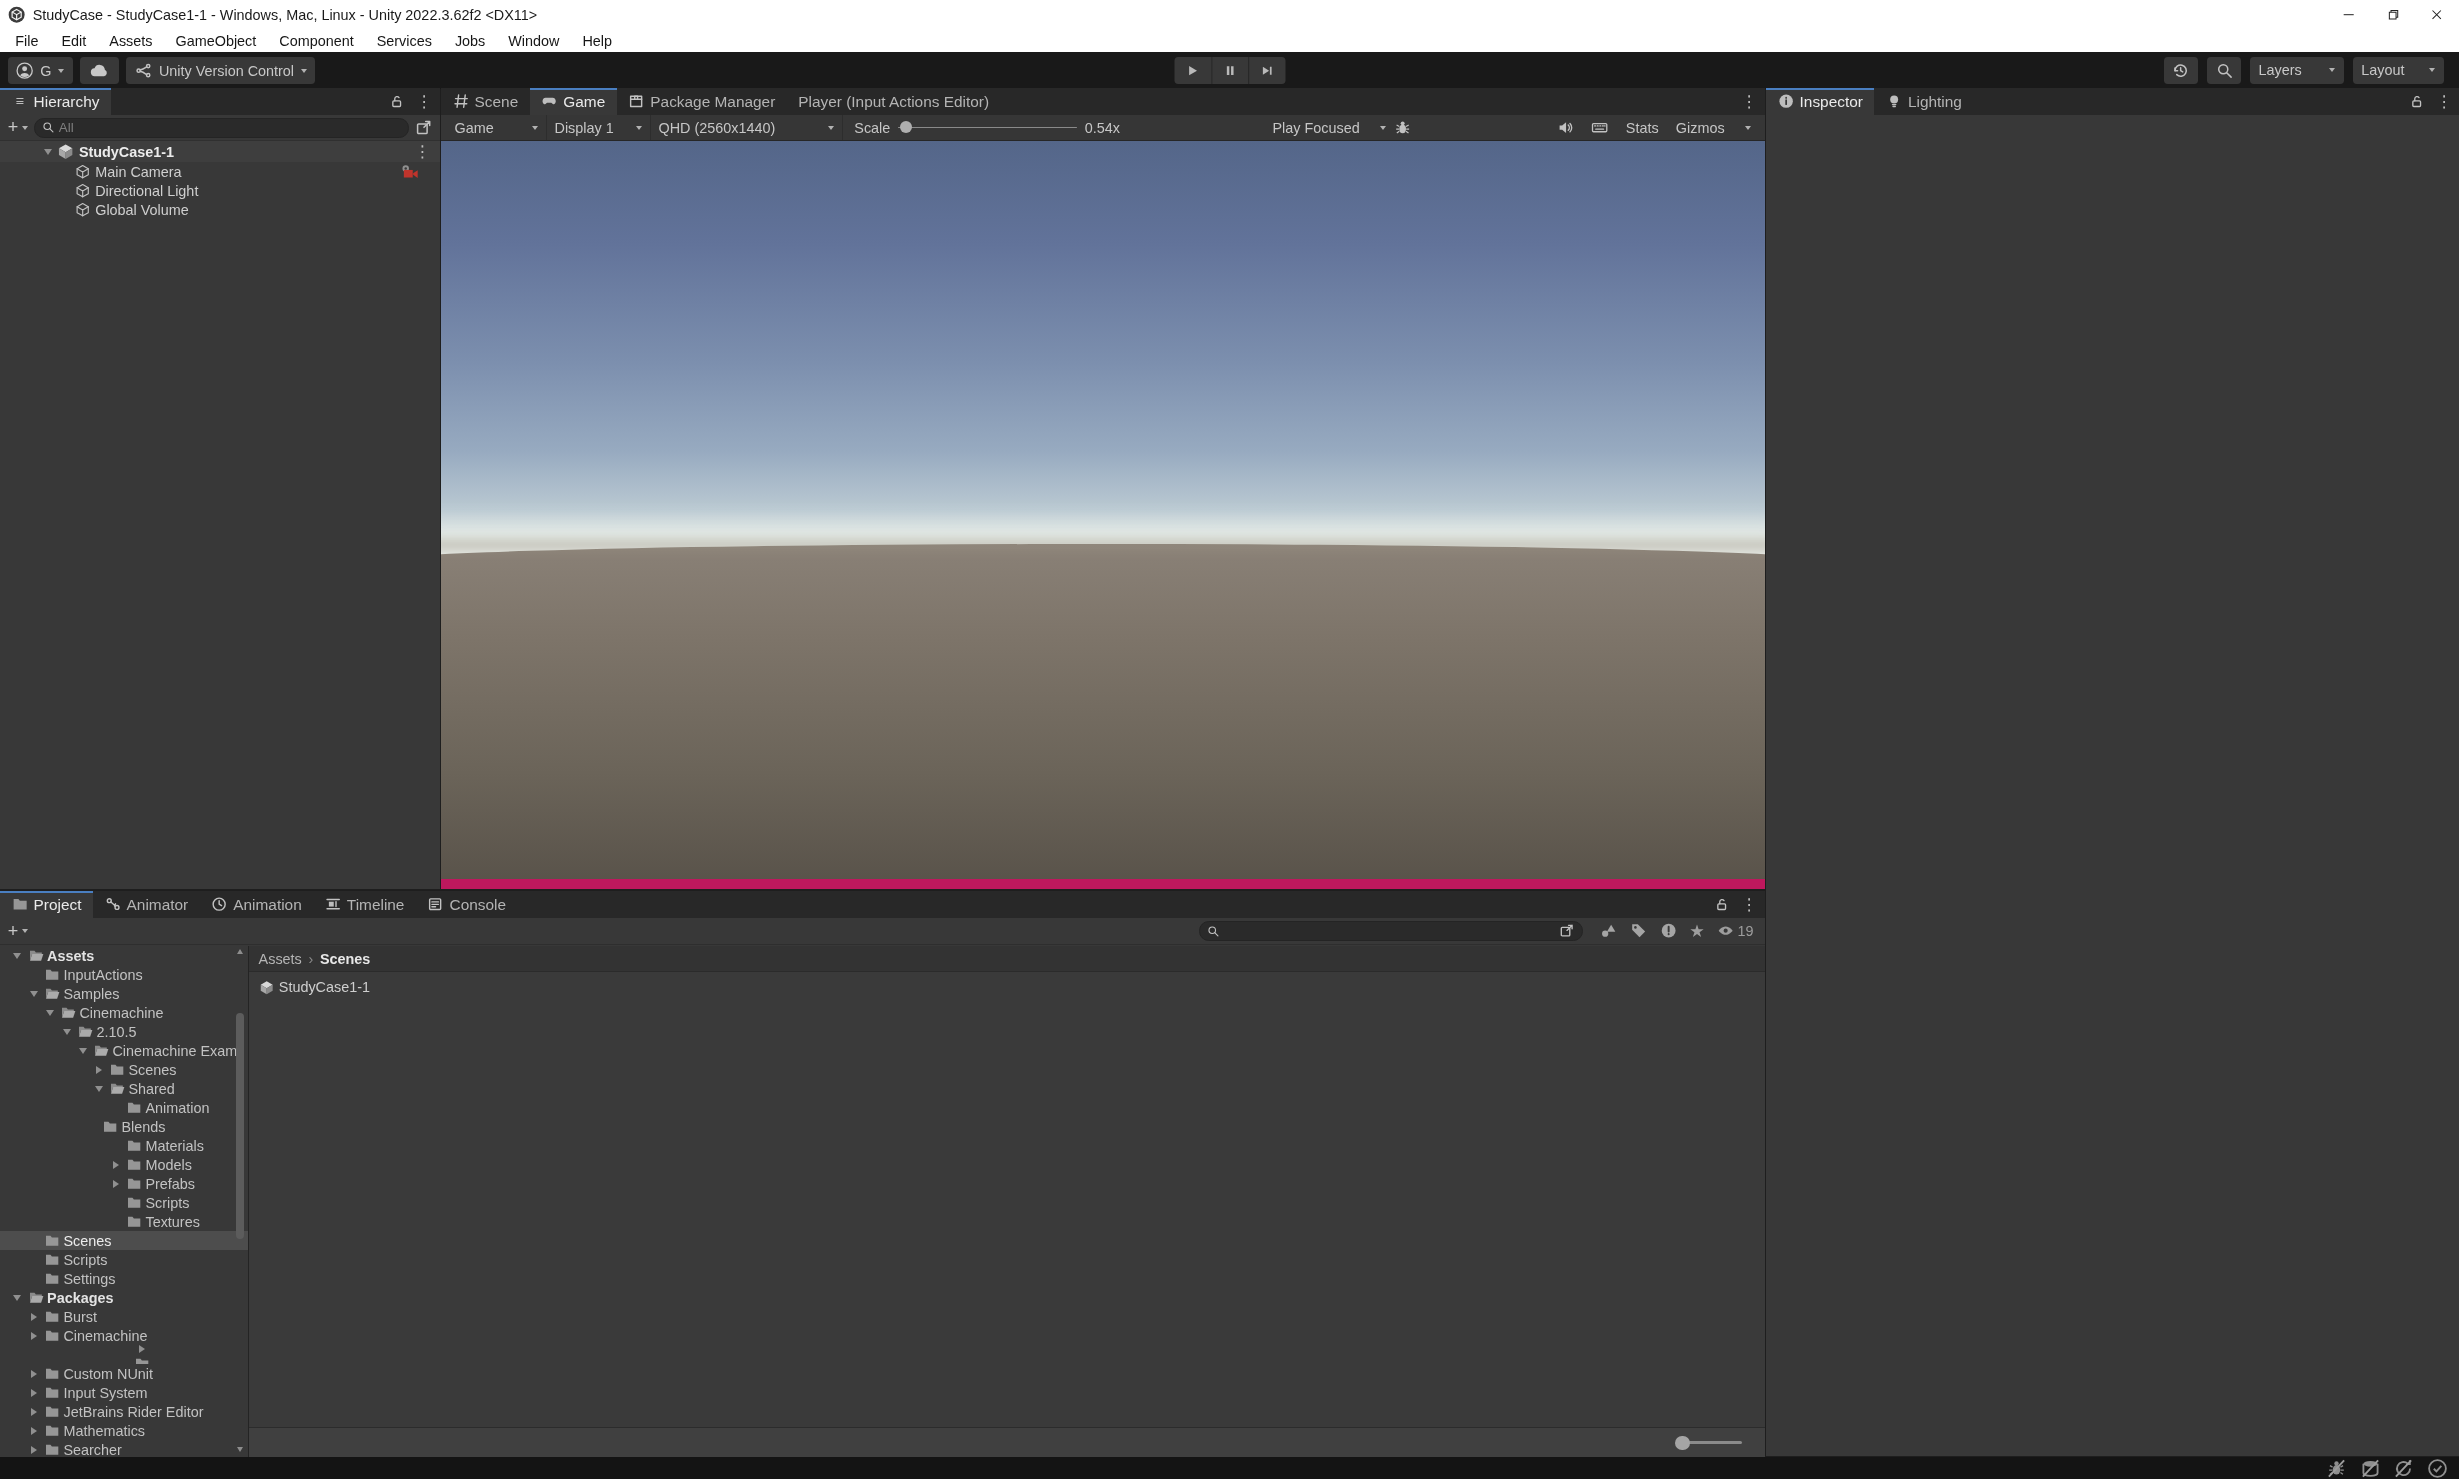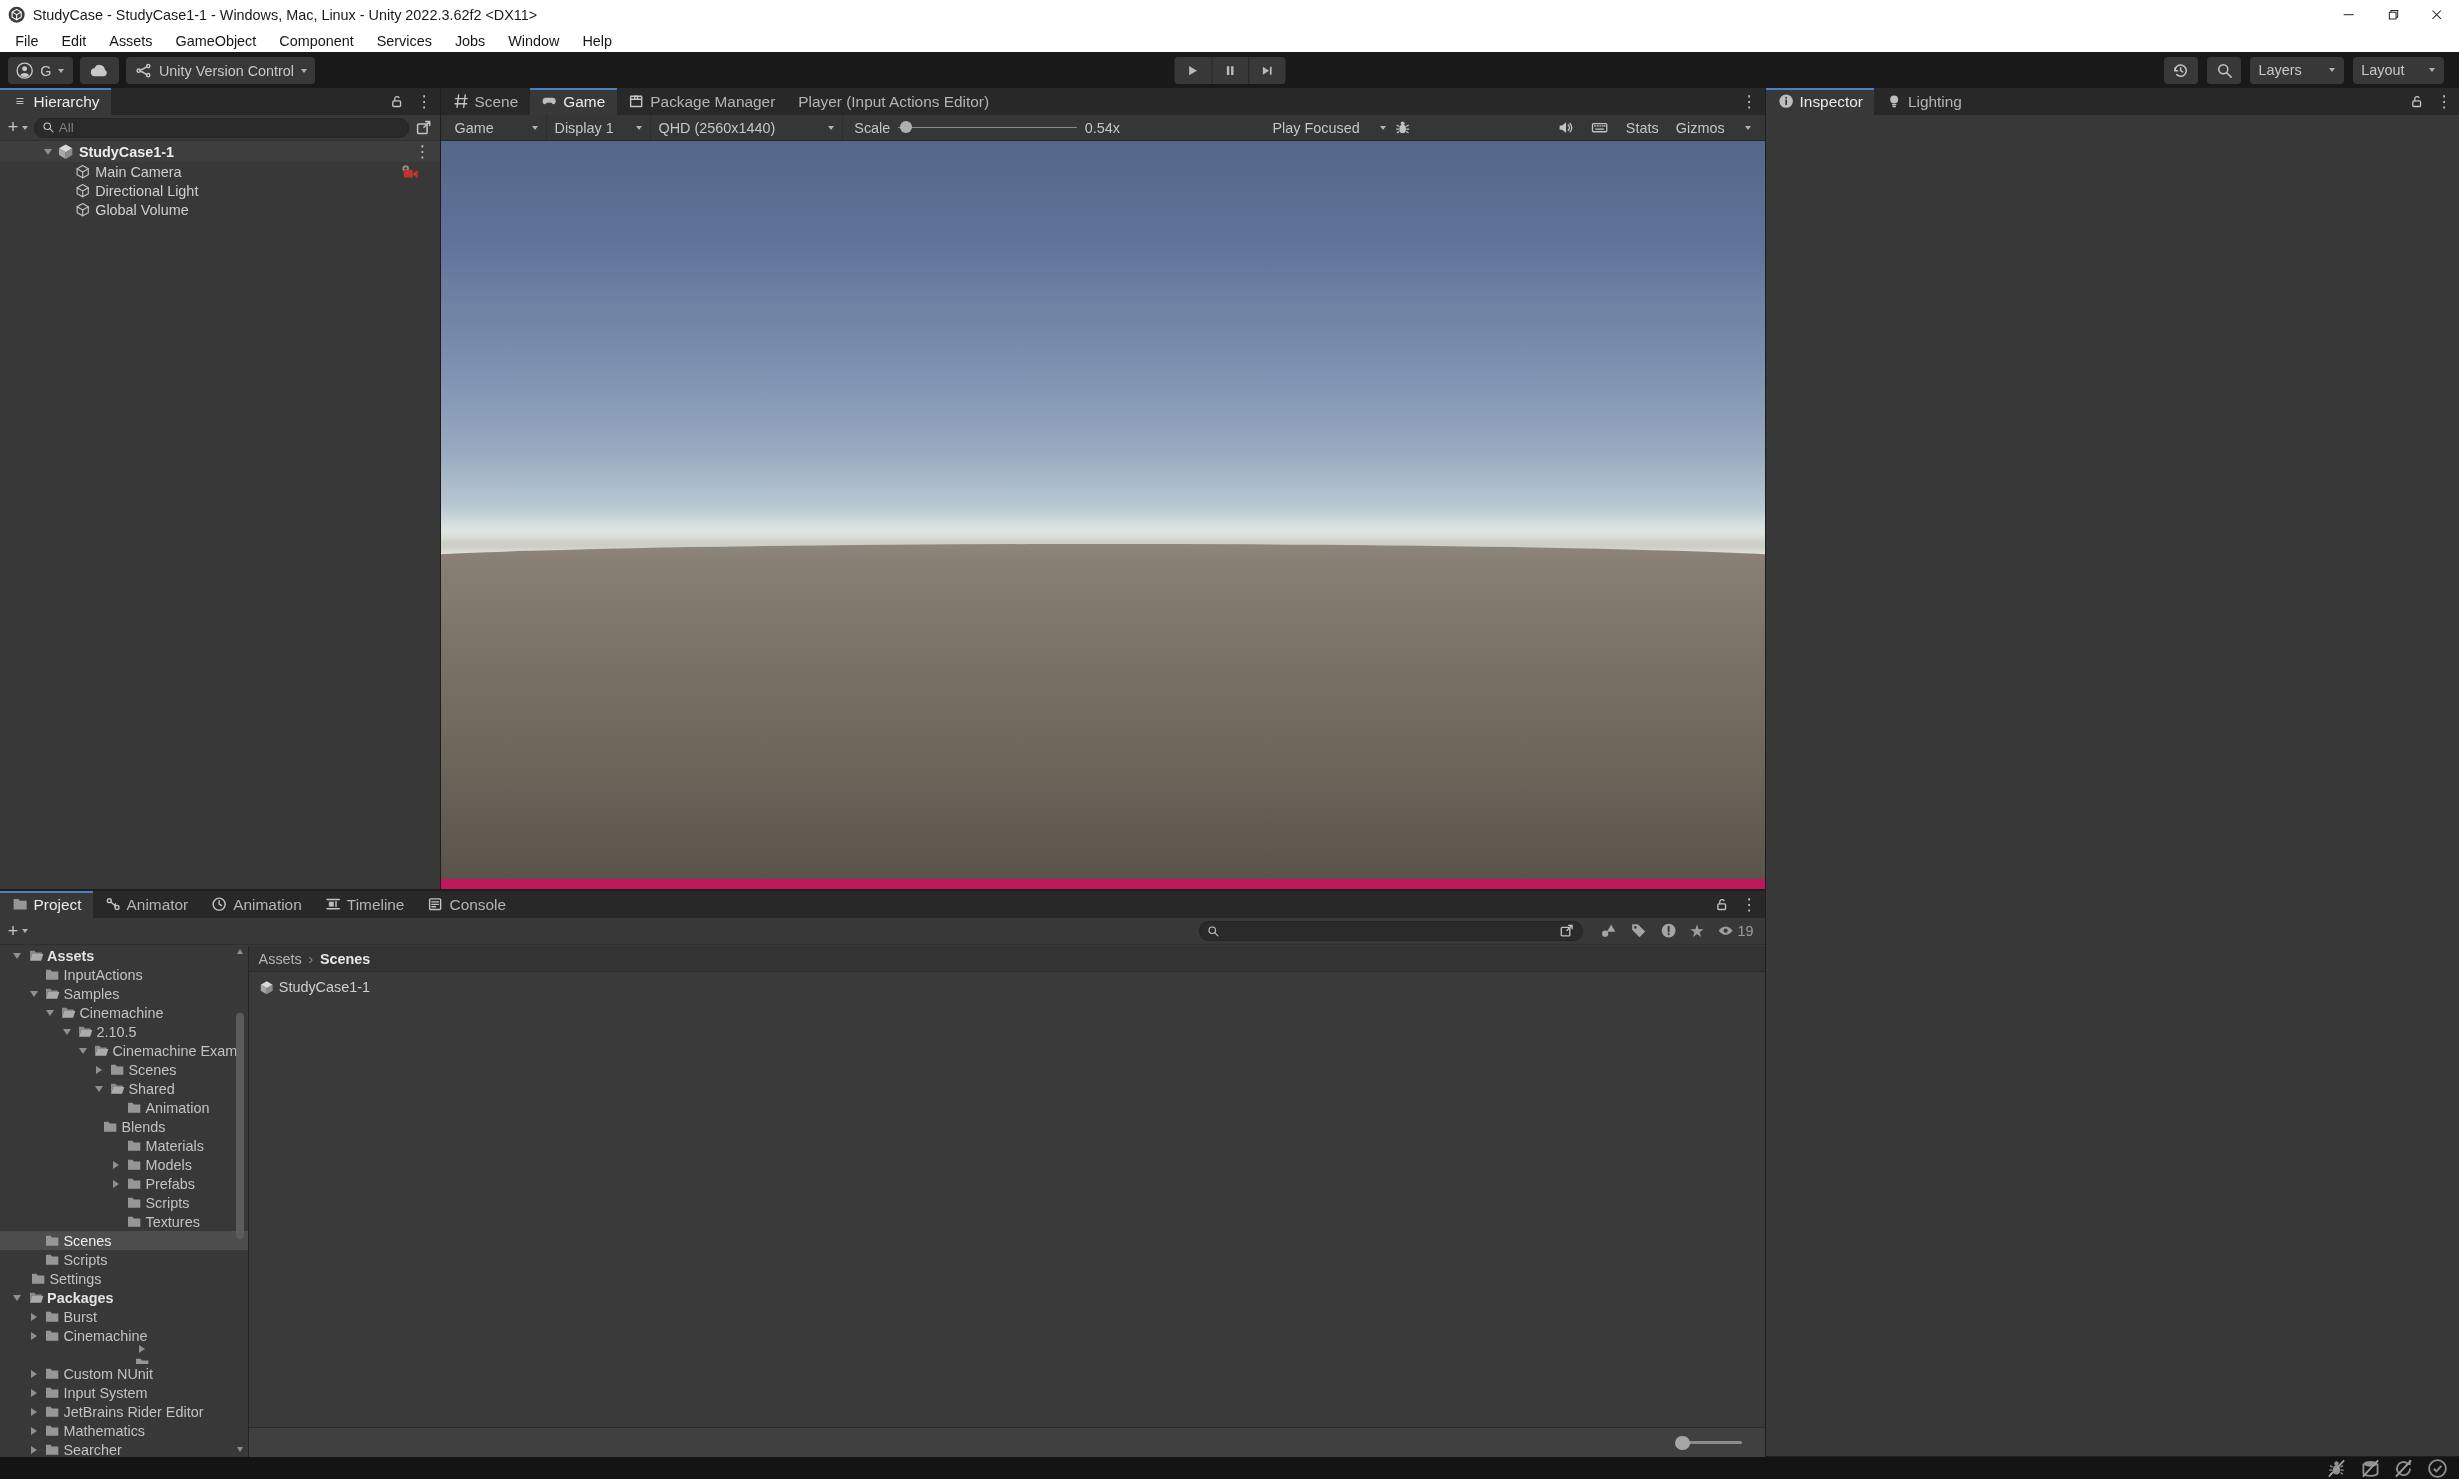--- a/index.html
+++ b/index.html
@@ -743,21 +743,21 @@
             </div>
             <div class="t-row" style="padding-left: 26px;">
               <span class="t-exp"></span>
               <span class="t-fold">
                 <svg viewBox="0 0 16 16">
                   <path d="M1.6 2.9h4.7l1.4 1.8h6.7v8.6H1.6z" fill="#969696"></path>
                 </svg>
               </span>
               <span>Scripts</span>
             </div>
-            <div class="t-row" style="padding-left: 12px;">
+            <div class="t-row" style="padding-left: 26px;">
               <span class="t-exp"></span>
               <span class="t-fold">
                 <svg viewBox="0 0 16 16">
                   <path d="M1.6 2.9h4.7l1.4 1.8h6.7v8.6H1.6z" fill="#969696"></path>
                 </svg>
               </span>
               <span>Settings</span>
             </div>
             <div class="t-row bold" style="padding-left: 9.6px;">
               <span class="t-exp">

